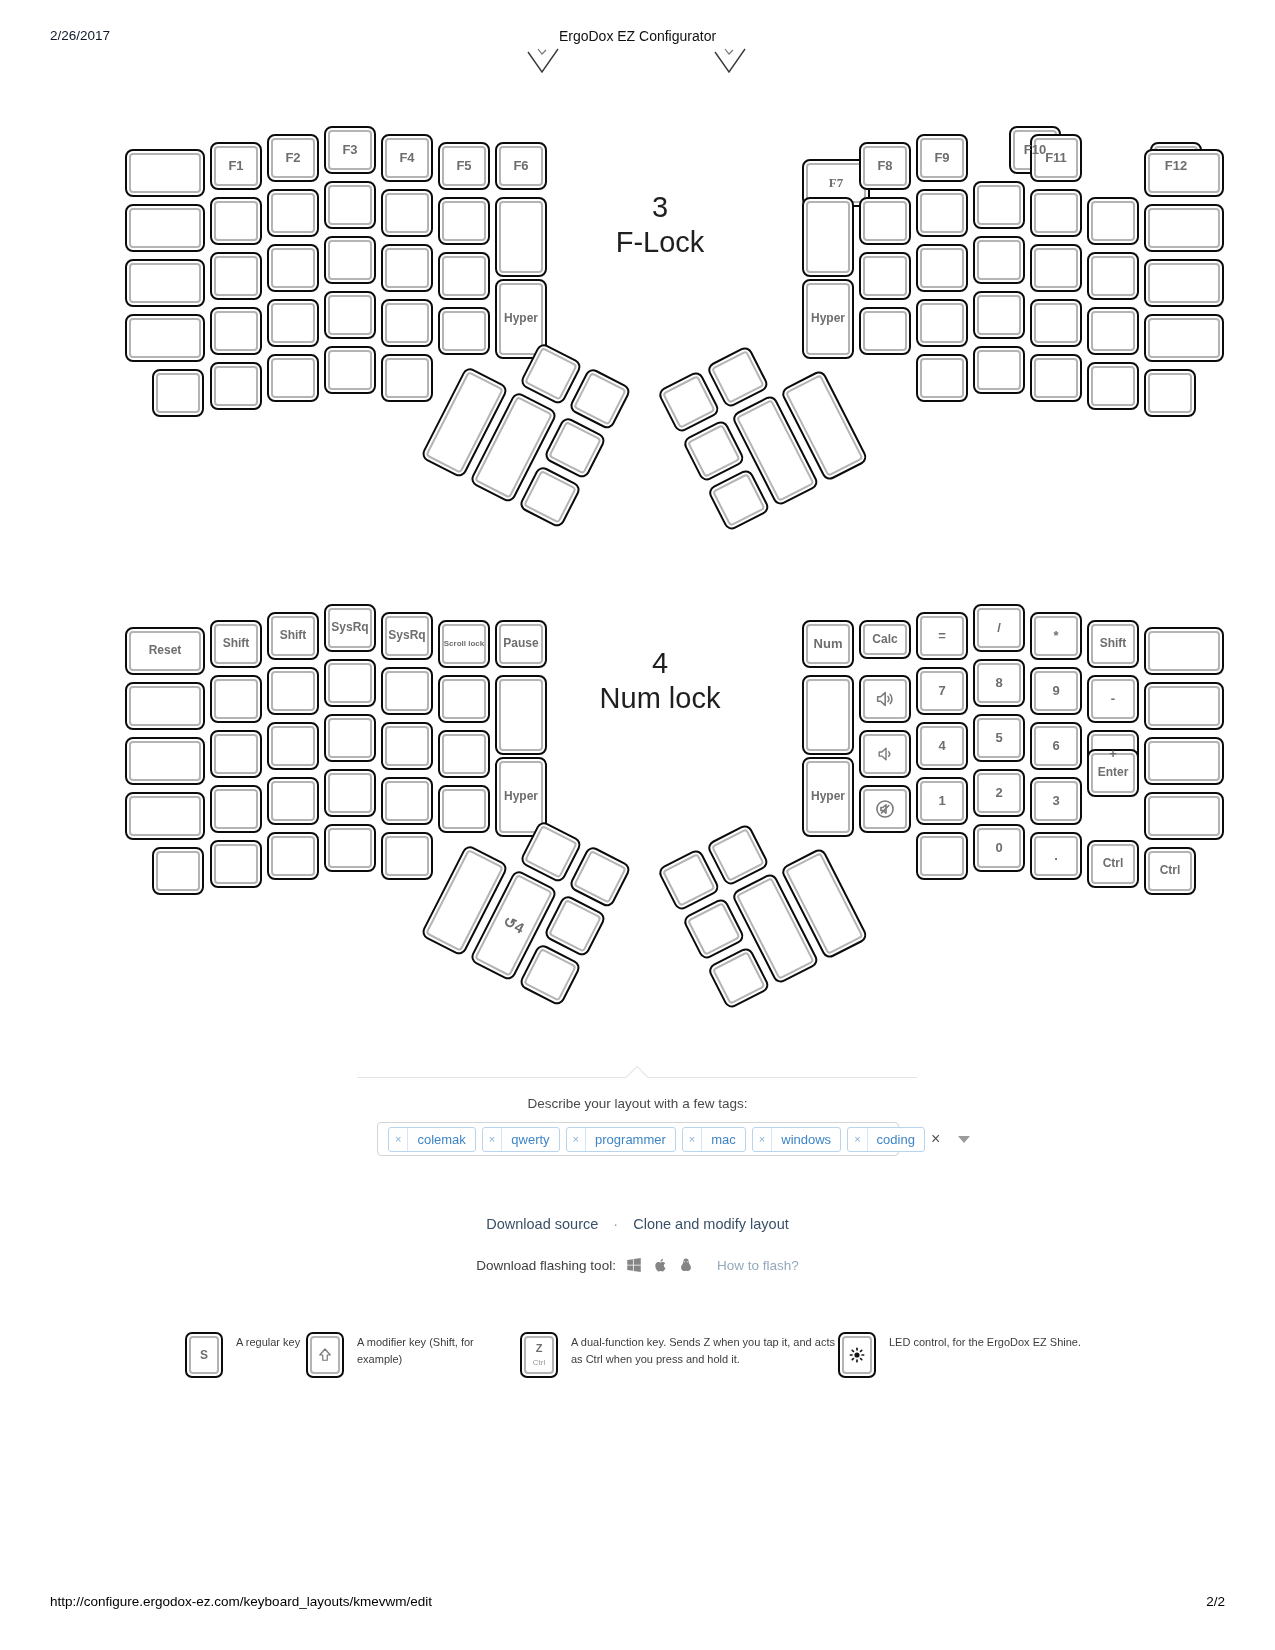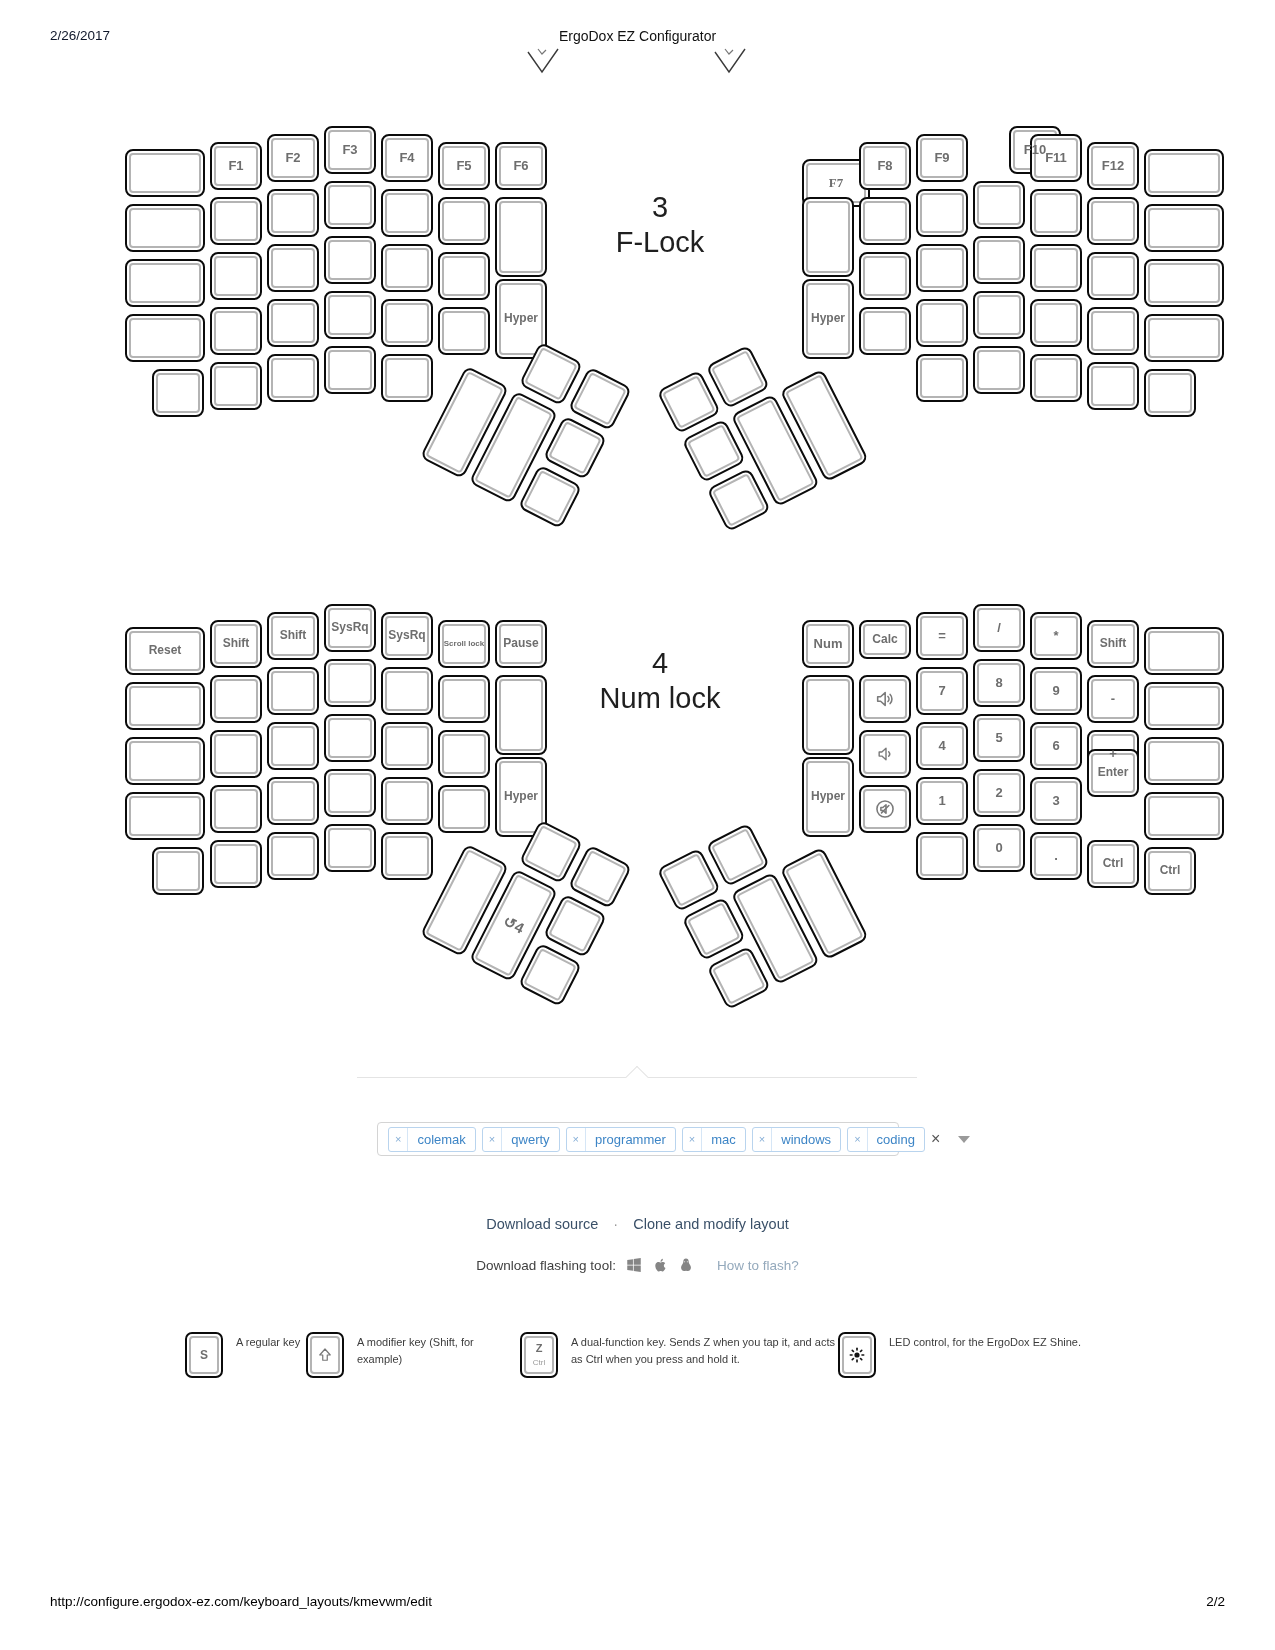--- a/index.html
+++ b/index.html
@@ -194,21 +194,21 @@
       </div>
       <div class="kb-key" style="left: 916px; top: 134px; width: 52px; height: 48px;">
         <span class="kb-label">F9</span>
       </div>
       <div class="kb-key" style="left: 973px; top: 126px; width: 52px; height: 48px; margin-left: 36px;">
         <span class="kb-label">F10</span>
       </div>
       <div class="kb-key" style="left: 1030px; top: 134px; width: 52px; height: 48px;">
         <span class="kb-label">F11</span>
       </div>
-      <div class="kb-key" style="left: 1087px; top: 142px; width: 52px; height: 48px;">
+      <div class="kb-key" style="left: 1150px; top: 142px; width: 52px; height: 48px;">
         <span class="kb-label">F12</span>
       </div>
       <div class="kb-key" style="left: 1144px; top: 149px; width: 80px; height: 48px;">
         <span class="kb-label"></span>
       </div>
       <div class="kb-key" style="left: 802px; top: 197px; width: 52px; height: 80px;">
         <span class="kb-label"></span>
       </div>
       <div class="kb-key" style="left: 859px; top: 197px; width: 52px; height: 48px;">
         <span class="kb-label"></span>
@@ -578,20 +578,21 @@
         <span class="kb-label"></span>
       </div>
       <div class="kb-key" style="left: 0px; top: 110px; width: 48px; height: 48px;">
         <span class="kb-label"></span>
       </div>
     </div>
 
   <div class="divider"></div>
   <div class="notch"></div>
 
+  <div class="tag-prompt">Describe your layout with a few tags:</div>
   <div class="tagbar">
     <span id="tag-list" style="display:inline-flex;gap:6px;">
         <span class="pill">
           <span class="pill-x">×</span>
           <span class="pill-label">colemak</span>
         </span>
         <span class="pill">
           <span class="pill-x">×</span>
           <span class="pill-label">qwerty</span>
         </span>

